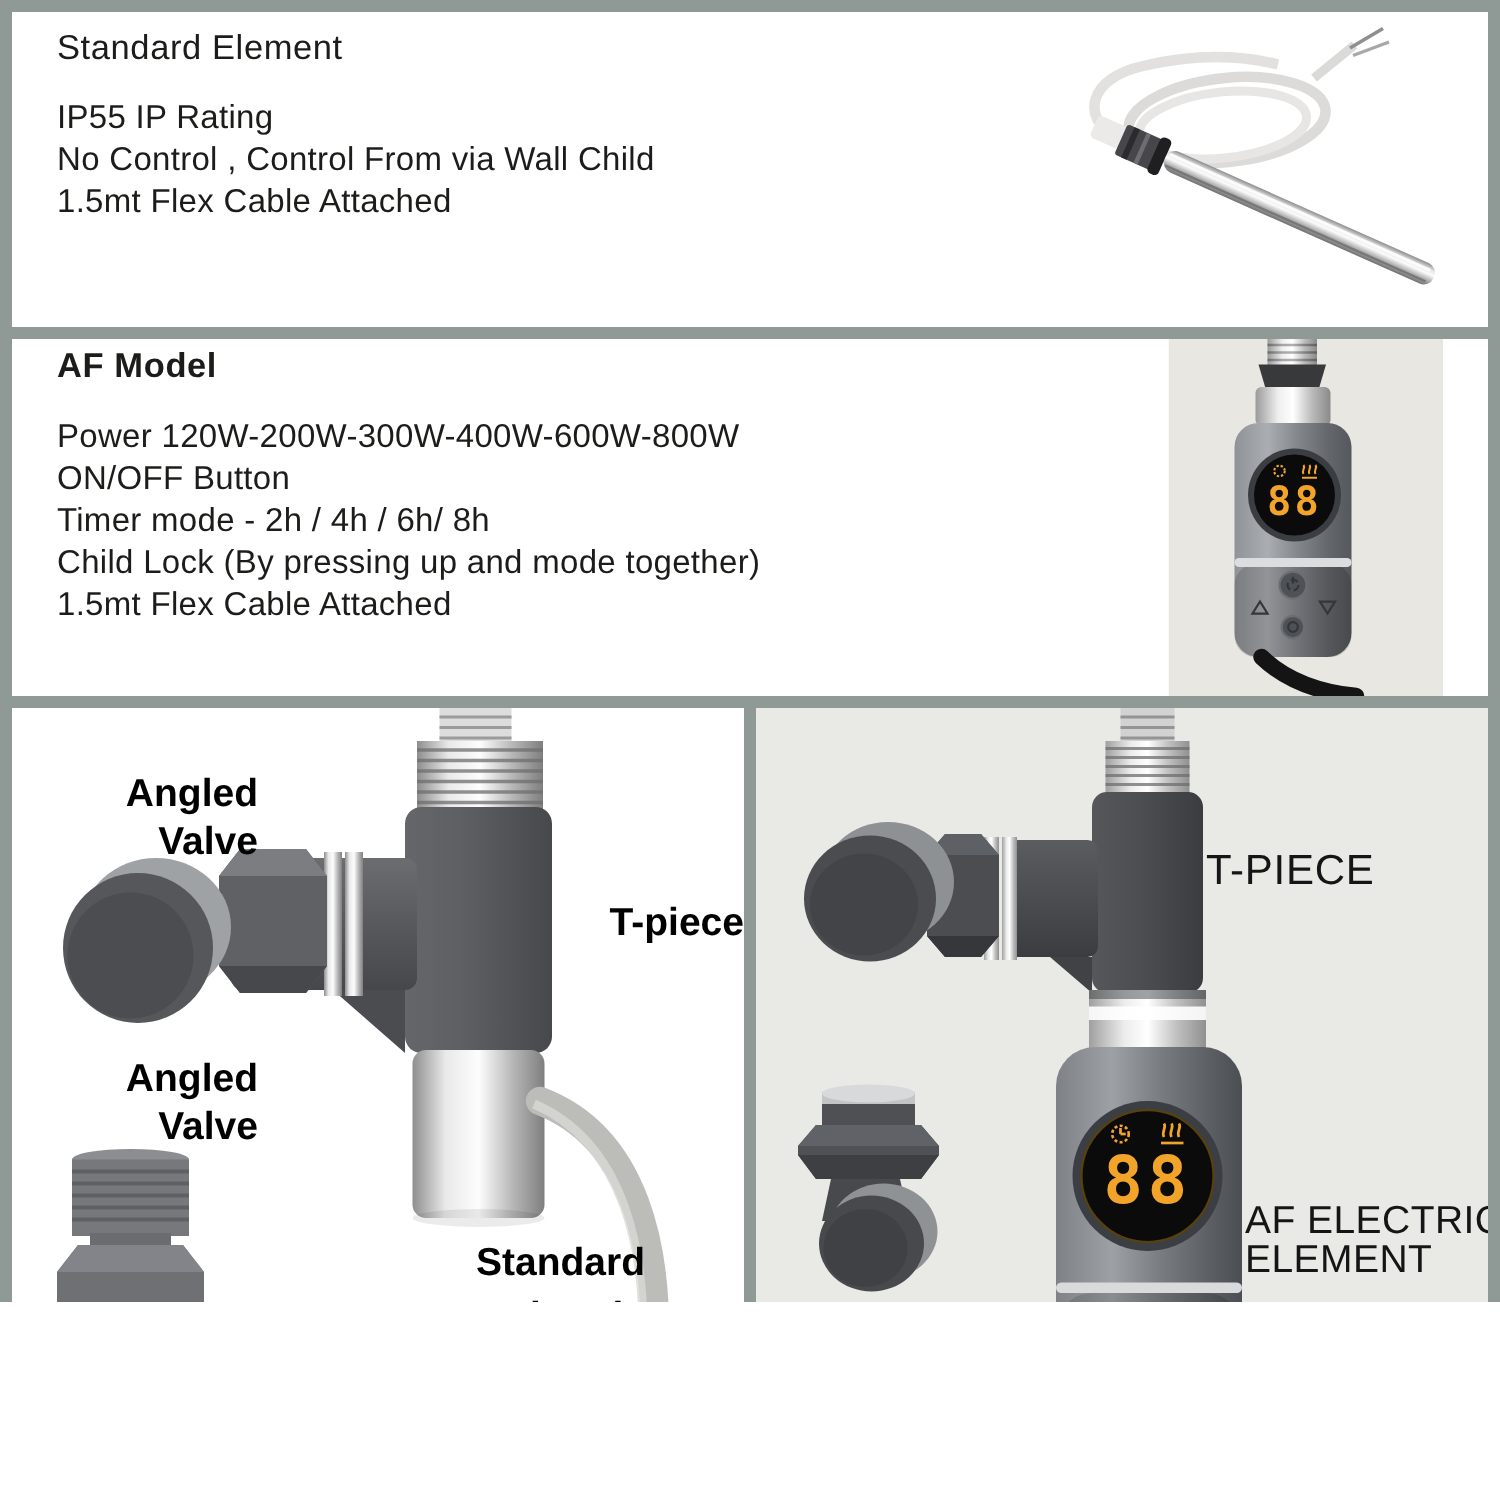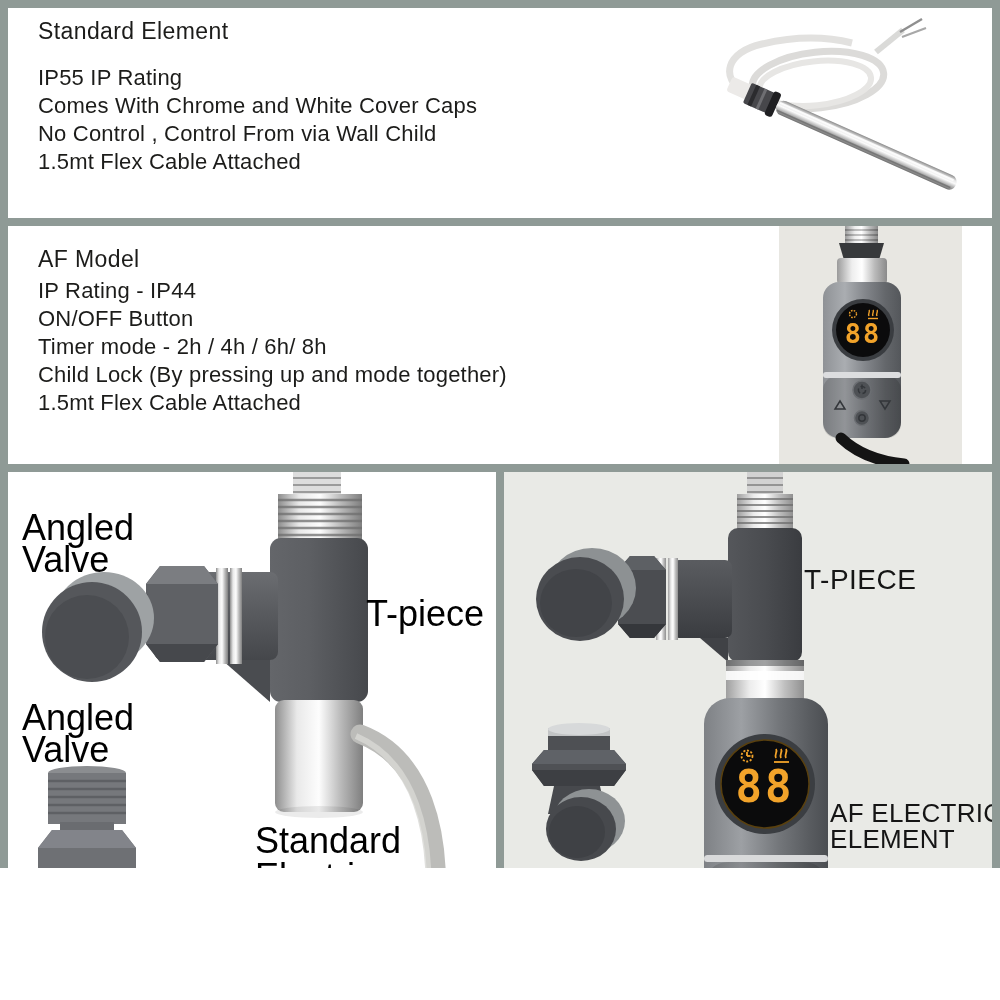--- a/index.html
+++ b/index.html
@@ -8,33 +8,32 @@
   .panel{position:absolute;background:#ffffff;overflow:hidden;}
   #panel-standard{left:8px;top:8px;width:984px;height:210px;}
   #panel-af{left:8px;top:226px;width:984px;height:238px;}
   #panel-std-install{left:8px;top:472px;width:488px;height:520px;}
   #panel-af-install{left:504px;top:472px;width:488px;height:520px;background:#e9eae6;}
   .spec-title{position:absolute;left:30px;font-size:23px;color:#1c1c1a;letter-spacing:.4px;}
   .spec-list{position:absolute;left:30px;font-size:22px;line-height:28px;color:#1c1c1a;letter-spacing:.2px;}
   .spec-list div{white-space:nowrap;}
   .photo-svg{position:absolute;display:block;}
   .lbl{position:absolute;color:#000;}
-  .lbl-bold{font-weight:normal;font-size:36px;line-height:32px;text-align:left;}
+  .lbl-bold{font-weight:bold;font-size:26px;line-height:32px;text-align:right;}
   .lbl-reg{font-weight:normal;font-size:28px;line-height:32px;letter-spacing:.5px;color:#151515;}
 </style>
 </head>
 <body>
 
 <div class="frame">
 
   <div class="panel" id="panel-standard">
     <div class="spec-title" style="top:10px;">Standard Element</div>
     <div class="spec-list" style="top:56px;">
       <div>IP55 IP Rating</div>
-      <div>Comes With Chrome and White Cover Caps</div>
       <div>No Control , Control From via Wall Child</div>
       <div>1.5mt Flex Cable Attached</div>
     </div>
 
     <svg class="photo-svg" style="left:692px;top:0;" width="292" height="210" viewBox="0 0 292 210">
       <defs>
         <linearGradient id="g1-rod" x1="0" y1="0" x2="0" y2="1">
           <stop offset="0" stop-color="#8c8c8c"></stop>
             <stop offset=".25" stop-color="#e8e8e8"></stop>
           <stop offset=".45" stop-color="#fbfbfb"></stop>
@@ -59,23 +58,23 @@
         <rect x="60" y="82" width="3" height="22" fill="#6e6e72"></rect>
         <rect x="70" y="80" width="8" height="26" rx="3" fill="#1f1f22"></rect>
         <rect x="78" y="85" width="196" height="15" rx="7" fill="url(#g1-rod)"></rect>
         <line x1="80" y1="89" x2="270" y2="89" stroke="#ffffff" stroke-width="2" opacity=".85"></line>
         <line x1="80" y1="97" x2="270" y2="97" stroke="#5f5f5f" stroke-width="1.5" opacity=".6"></line>
       </g>
     </svg>
   </div>
 
   <div class="panel" id="panel-af">
-    <div class="spec-title" style="top:20px;">AF Model</div>
+    <div class="spec-title" style="top:4px;font-weight:bold;">AF Model</div>
     <div class="spec-list" style="top:51px;">
-      <div>IP Rating - IP44</div>
+      <div>Power 120W-200W-300W-400W-600W-800W</div>
       <div>ON/OFF Button</div>
       <div>Timer mode - 2h / 4h / 6h/ 8h</div>
       <div>Child Lock (By pressing up and mode together)</div>
       <div>1.5mt Flex Cable Attached</div>
     </div>
 
     <svg class="photo-svg" style="left:771px;top:0;" width="183" height="238" viewBox="0 0 183 238">
       <defs>
         <linearGradient id="g2-chrome" x1="0" y1="0" x2="1" y2="0">
           <stop offset="0" stop-color="#9a9a9a"></stop>

